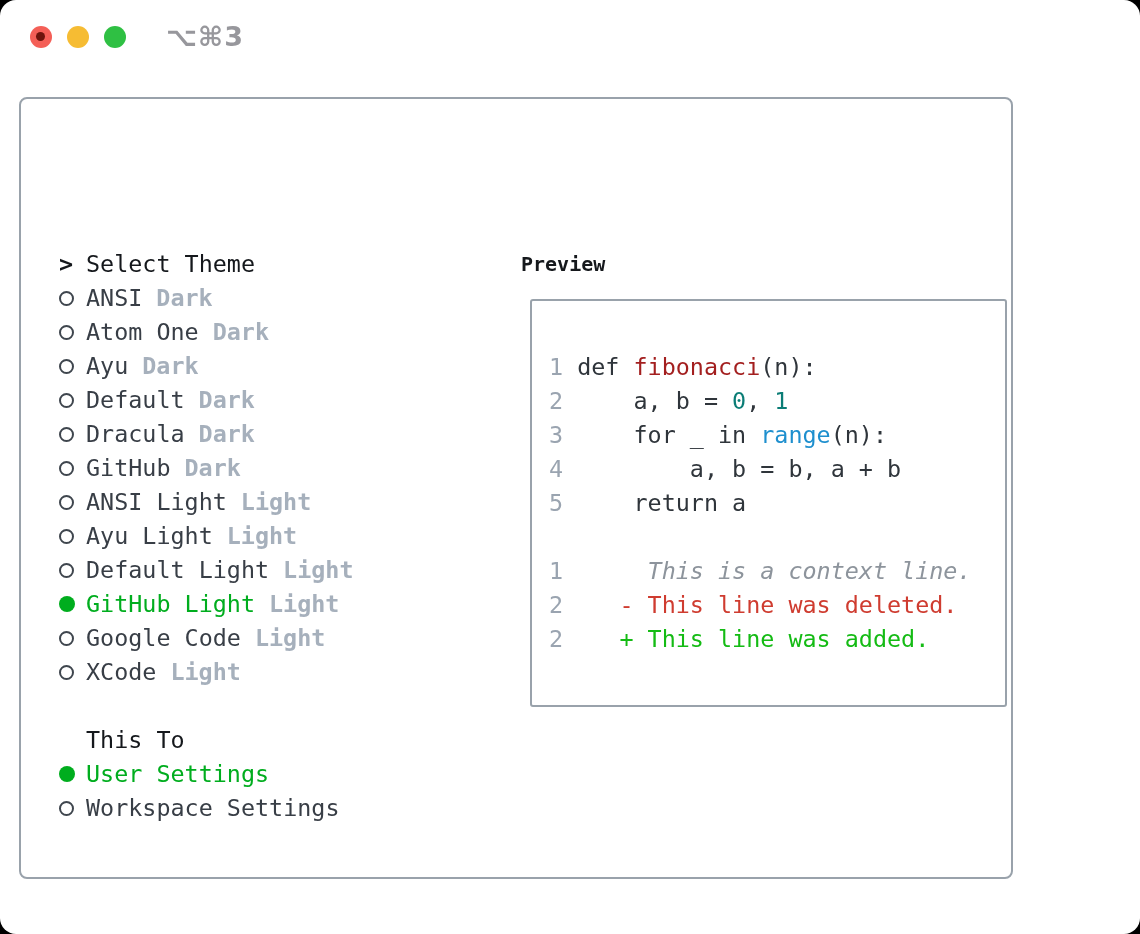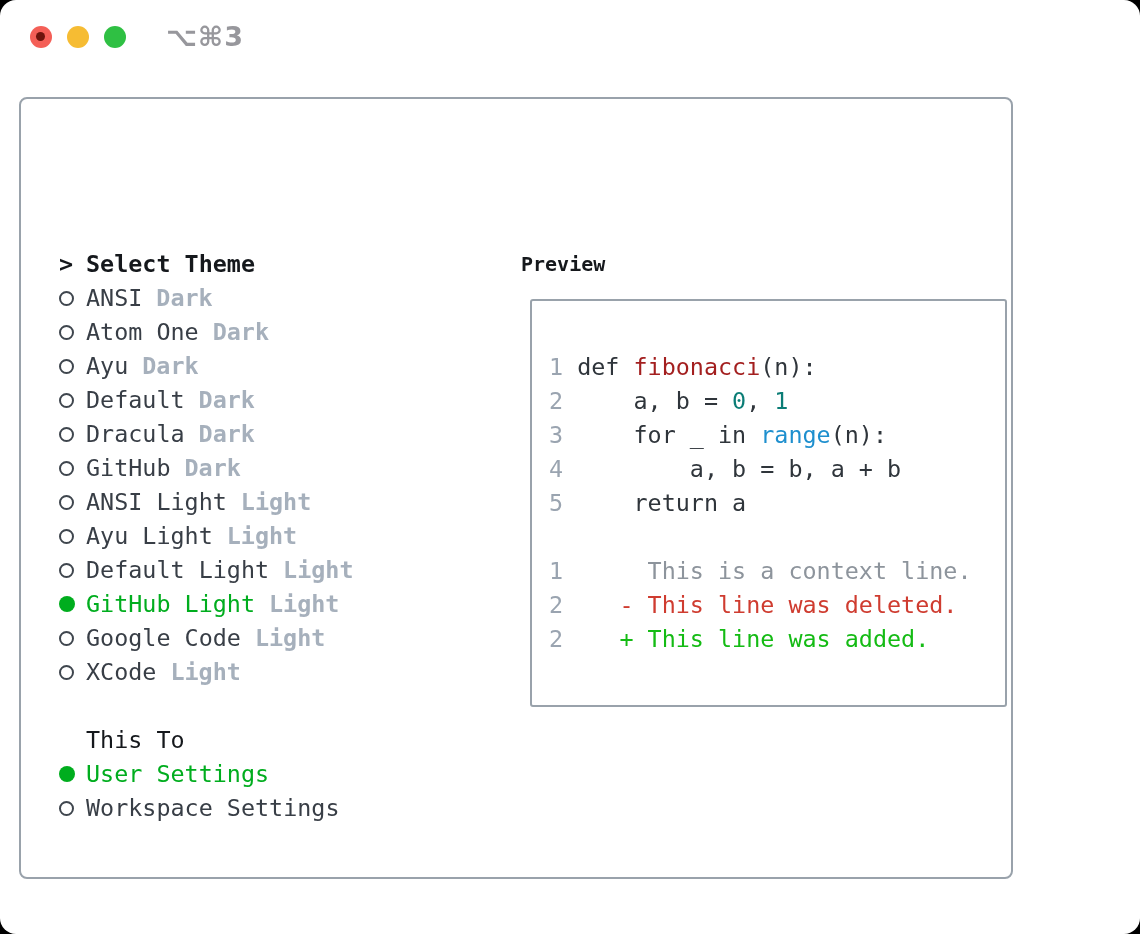--- a/index.html
+++ b/index.html
@@ -23,41 +23,41 @@
   .main-box{
     position:absolute;left:19px;top:97px;width:994px;height:782px;
     border:2px solid var(--border-gray);border-radius:8px;background:#fff;box-sizing:border-box;
   }
   .col-left{position:absolute;left:38px;top:148px;width:440px;}
   .row{height:34px;display:flex;align-items:center;font-size:23.4px;color:var(--item-text);}
   .row .prefix{width:27px;display:flex;align-items:center;justify-content:flex-start;flex:none;}
   .caret{font-weight:bold;color:var(--heading-text);}
   .radio{width:15px;height:15px;border-radius:50%;border:2px solid var(--ring-gray);box-sizing:border-box;}
   .radio.selected{border:none;background:var(--accent-green);width:16px;height:16px;}
-  .hdr{font-weight:bold;color:var(--heading-text);text-align:right;}
+  .hdr{font-weight:normal;color:var(--heading-text);text-align:right;}
   .hdr2{color:var(--heading-text);}
   .variant{color:var(--muted-gray);margin-left:14px;font-weight:bold;}
   .row.selected .opt-name{color:var(--accent-green);}
   .spacer{height:34px;}
   .hint{font-size:23.4px;line-height:34px;color:var(--hint-gray);}
   
   .preview-title{position:absolute;left:500px;top:148px;height:34px;display:flex;align-items:center;
     font-size:20px;font-weight:bold;color:var(--heading-text);}
   .preview-box{
     position:absolute;left:509px;top:200px;width:477px;height:408px;
     border:2px solid var(--border-gray);border-radius:3px;box-sizing:border-box;
     padding:49px 8px 0 17px;overflow:hidden;
   }
   .code-line{height:34px;line-height:34px;font-size:23.4px;white-space:pre;color:var(--code-text);}
   .seg-num{color:var(--linenum-gray);}
   .seg-code{color:var(--code-text);}
   .seg-func{color:var(--func-red);}
   .seg-builtin{color:var(--builtin-blue);}
   .seg-number{color:var(--number-teal);}
-  .seg-context{color:var(--context-gray);}
+  .seg-context{color:var(--context-gray);font-style:italic;}
   .seg-deleted{color:var(--deleted-red);}
   .seg-added{color:var(--added-green);}
 </style>
 </head>
 <body>
 
 <div class="screen">
 
   <div class="titlebar">
     <div class="tl-btn tl-close">

